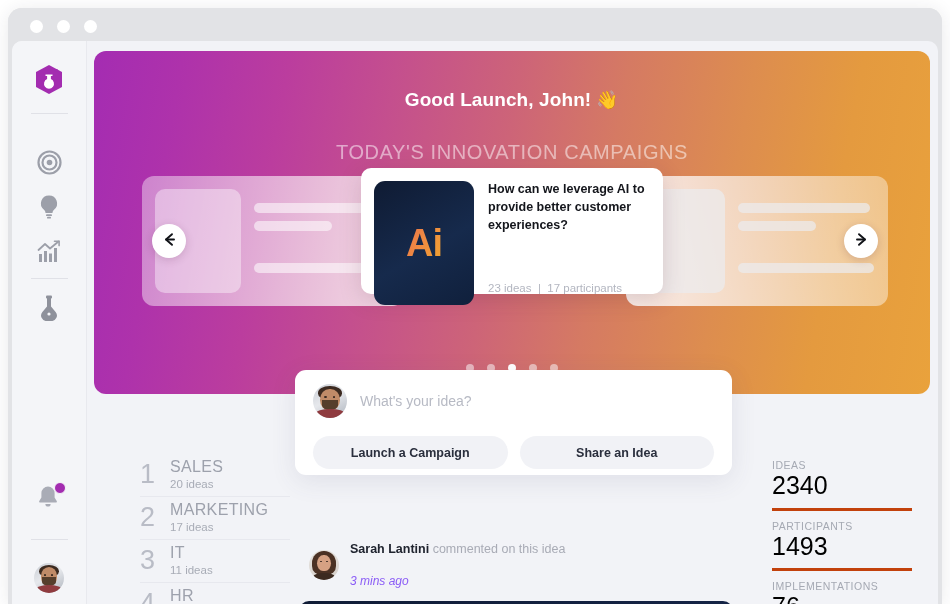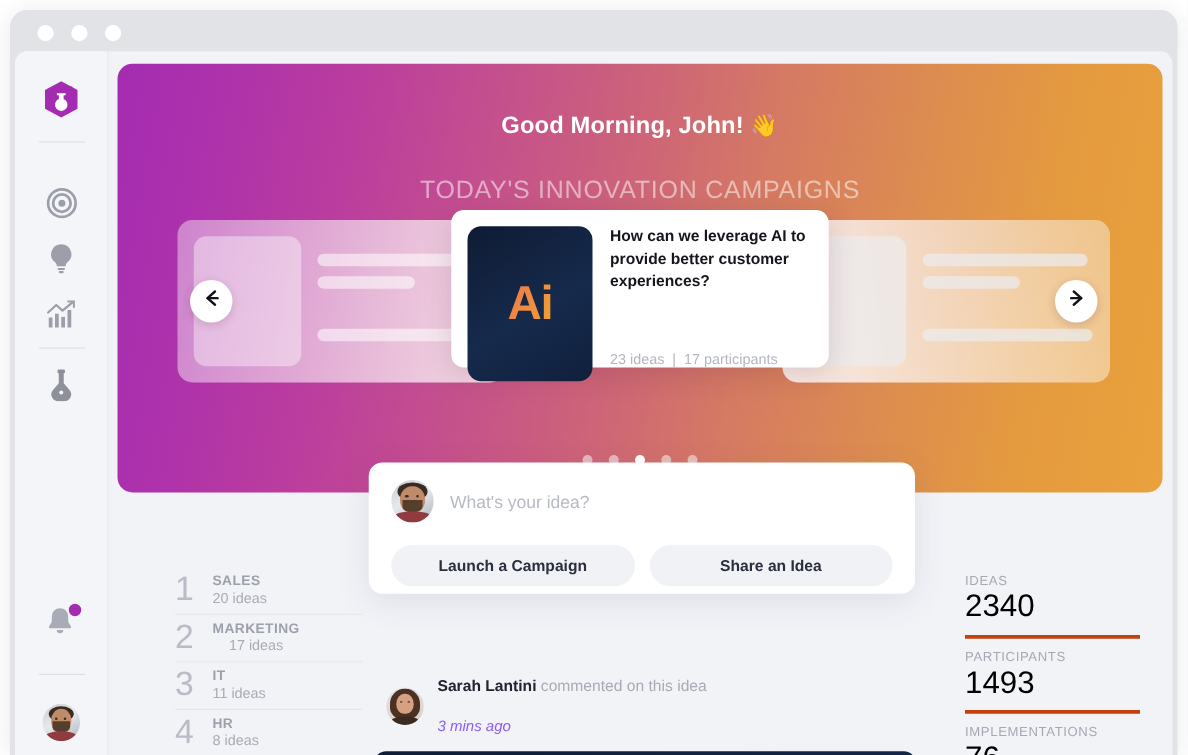--- a/index.html
+++ b/index.html
@@ -248,22 +248,22 @@
     font-family: "Liberation Sans", sans-serif;
     font-size: 12.5px; font-weight: bold;
     cursor: pointer;
   }
 
   
   .ranks { position: absolute; left: 128px; top: 413px; width: 150px; }
   .rank-row { display: flex; align-items: center; gap: 11px; padding: 4px 0 6px; border-bottom: 1px solid #e7e8ee; }
   .rank-row:last-child { border-bottom: none; }
   .rank-num { color: #b9bcc6; font-size: 27px; font-weight: normal; line-height: 1; width: 19px; text-align: left; }
-  .rank-name { color: #9da1ac; font-size: 11px; font-weight: bold; letter-spacing: .35px; }
-  .rank-count { color: #a8acb6; font-size: 11.5px; margin-top: 2px; text-align: center; }
+  .rank-name { color: #9da1ac; font-size: 16px; font-weight: normal; letter-spacing: .35px; }
+  .rank-count { color: #a8acb6; font-size: 11.5px; margin-top: 2px; }
 
   
   .stats { position: absolute; left: 760px; top: 418px; width: 140px; }
   .stat { padding-bottom: 8px; margin-bottom: 9px; border-bottom: 3px solid #c2410c; }
   .stat:last-child { border-bottom: none; }
   .stat-label { color: #a5a9b3; font-size: 10.5px; letter-spacing: .5px; }
   .stat-value { color: #000000; font-size: 25px; margin-top: 1px; line-height: 1.1; }
 
   
   .activity {
@@ -376,21 +376,21 @@
             <div class="eye l"></div>
             <div class="eye r"></div>
           <div class="body"></div>
         </div>
       </div>
     </div>
 
     <div class="hero">
 
       <div class="greeting">
-        <span>Good Morning, John!</span>
+        <span>Good Launch, John!</span>
         <span class="wave">👋</span>
       </div>
 
       <div class="subhead">TODAY'S INNOVATION CAMPAIGNS</div>
 
       <div class="carousel">
 
         <div class="card-side left">
           <div class="ph-thumb"></div>
           <div class="ph-line ph-l1"></div>

